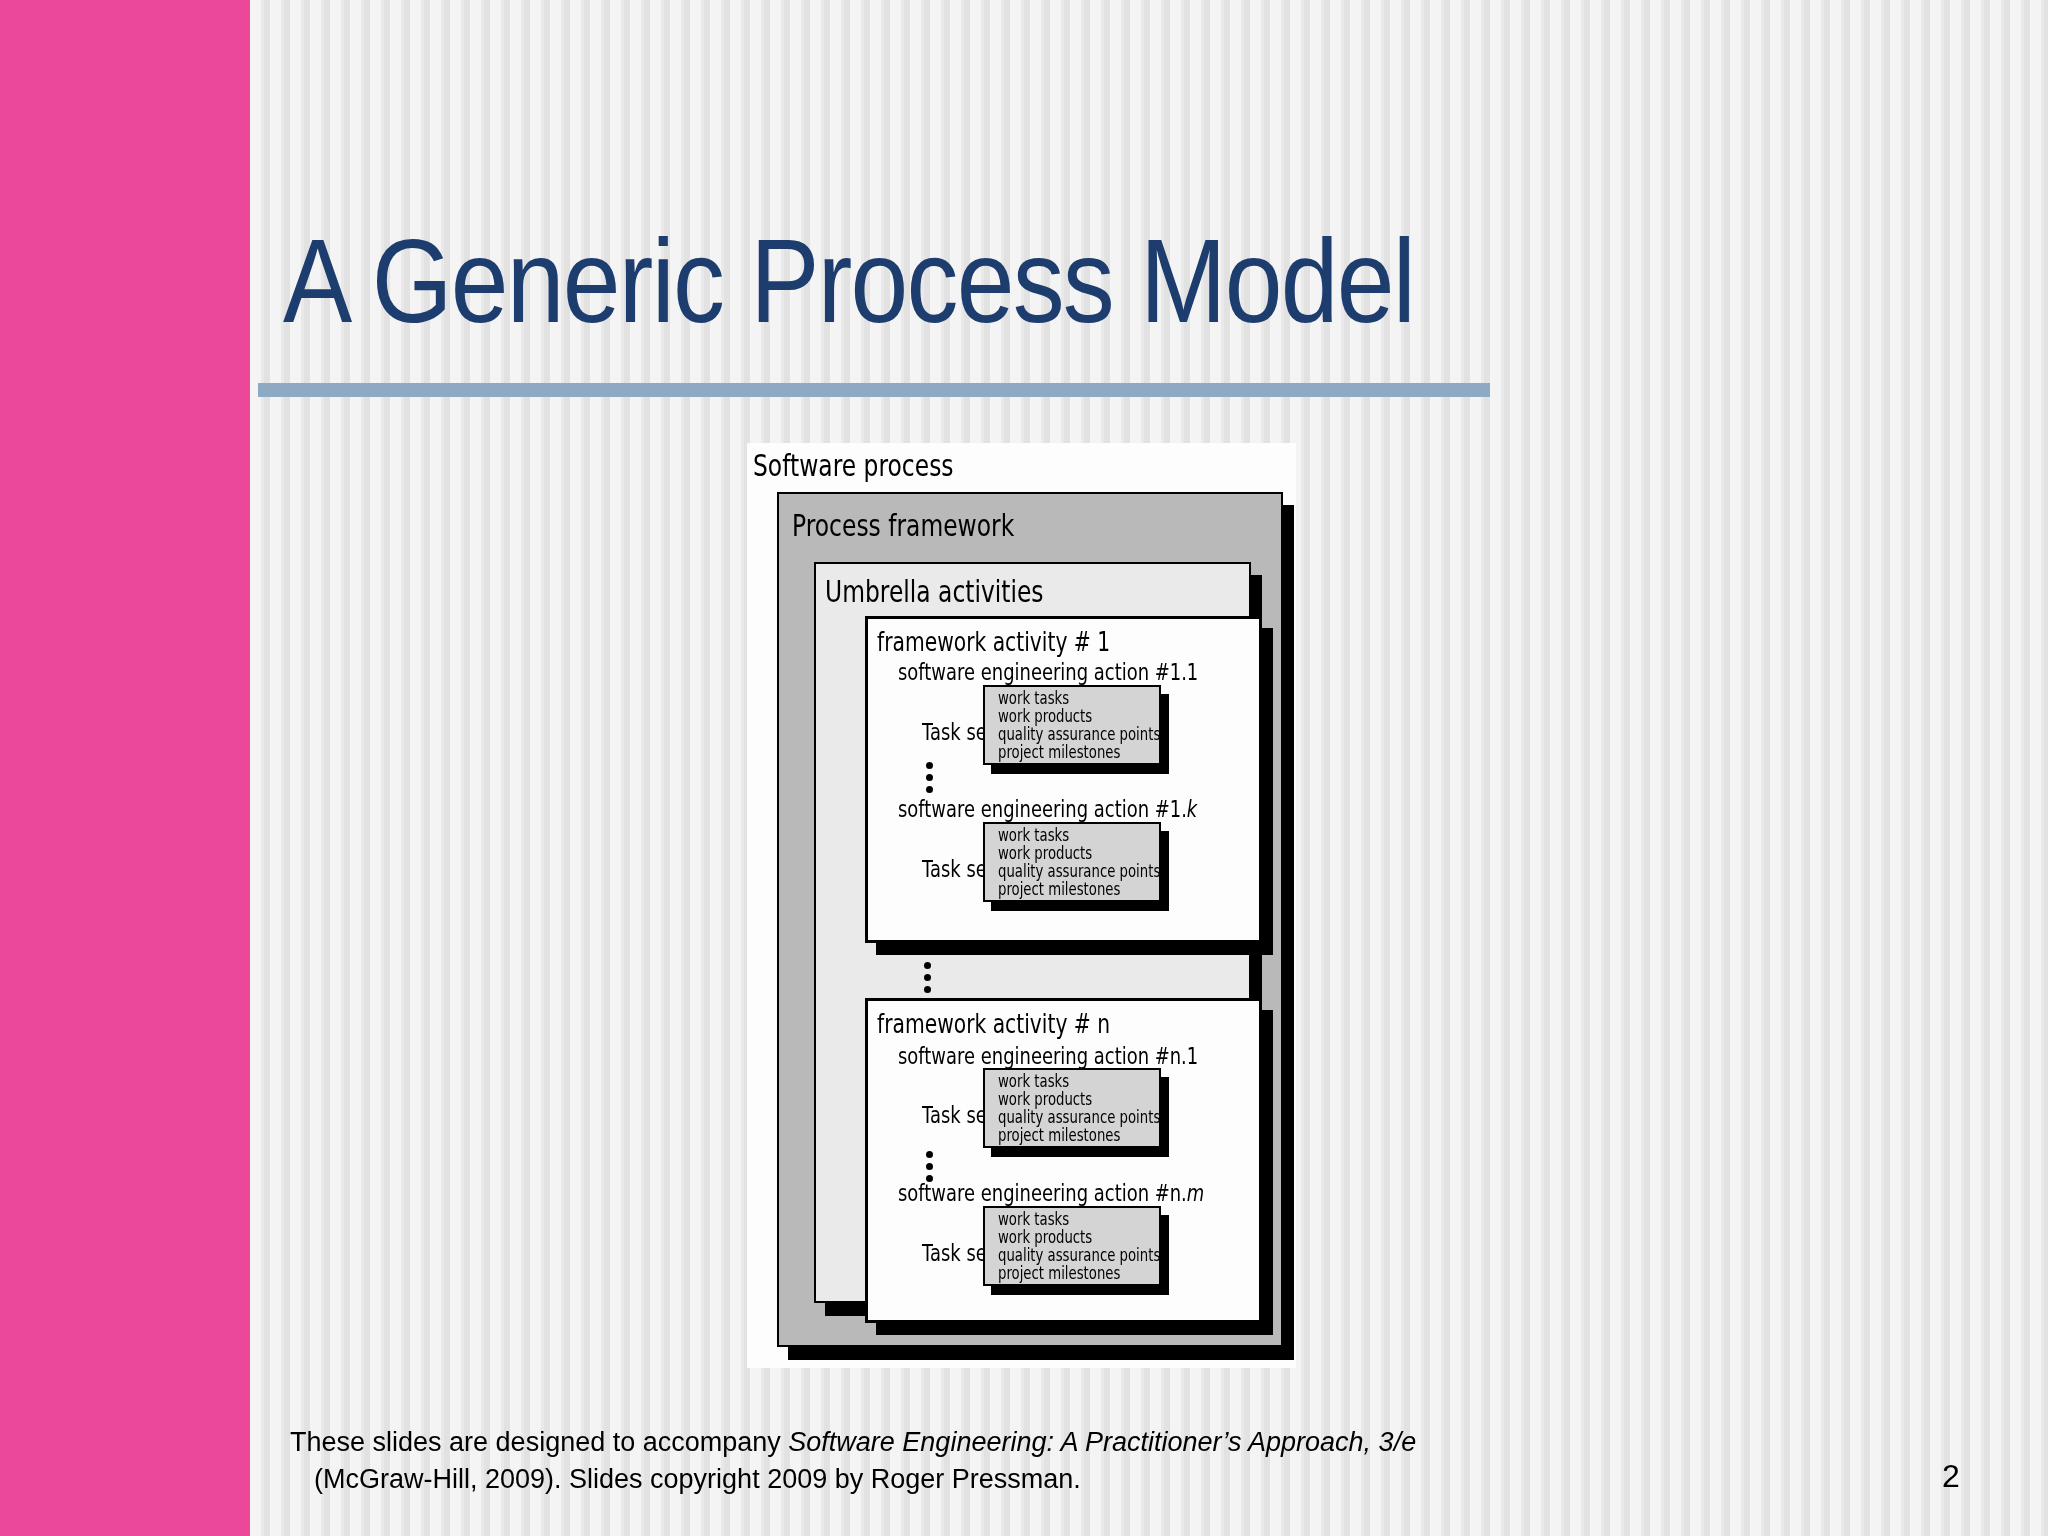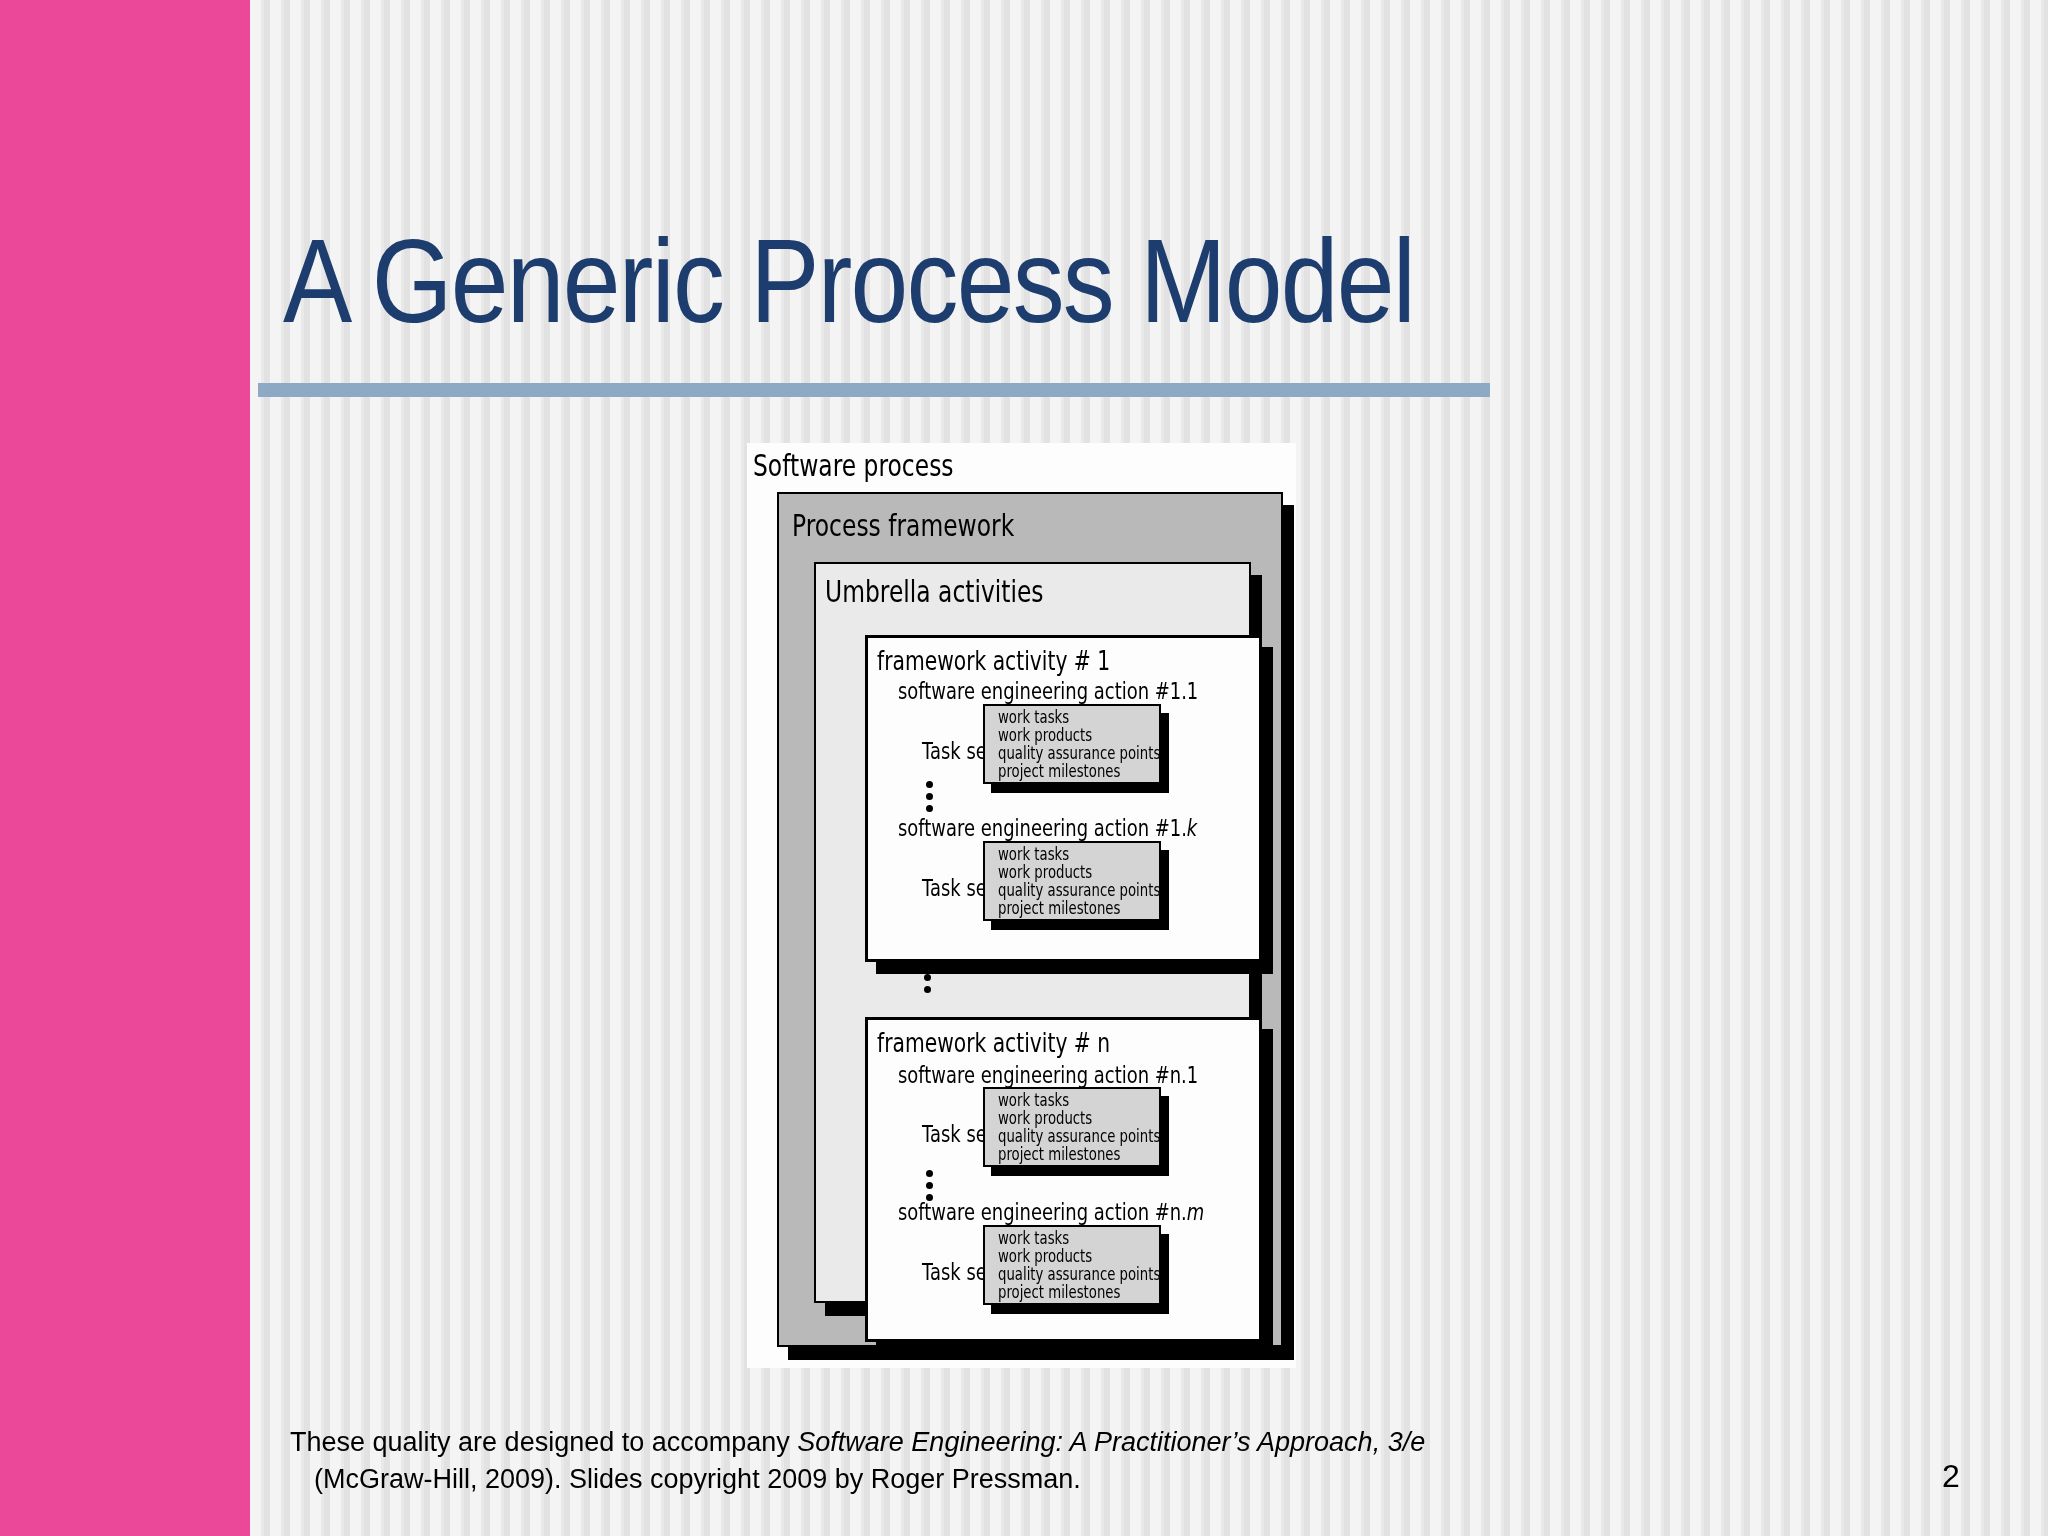--- a/index.html
+++ b/index.html
@@ -20,21 +20,21 @@
   .dlabel{position:absolute;white-space:nowrap;transform:scaleX(0.78);transform-origin:0 0;
           font-family:"DejaVu Sans",sans-serif;}
   #panel-label{left:6px;top:5px;font-size:30px;}
   #pf-box{position:absolute;left:30px;top:49px;width:502px;height:851px;background:#b9b9b9;
           border:2px solid #000;box-shadow:11px 13px 0 #000;}
   #pf-label{left:13px;top:14px;font-size:30px;}
   #umbrella-box{position:absolute;left:35px;top:68px;width:433px;height:737px;background:#eaeaea;
           border:2px solid #000;box-shadow:11px 13px 0 #000;}
   #umbrella-label{left:9px;top:10px;font-size:30px;}
   .fw-box{position:absolute;left:118px;width:391px;background:#fdfdfd;
-          border:3px solid #000;box-shadow:11px 12px 0 #000;z-index:4;margin-top:19px;}
+          border:3px solid #000;box-shadow:11px 12px 0 #000;z-index:4;}
   #fw1{top:173px;height:321px;}
   #fwN{top:555px;height:319px;}
   .fw-label{left:9px;top:8px;font-size:26px;}
   .action{position:absolute;left:30px;white-space:nowrap;font-size:23px;
           transform:scaleX(0.78);transform-origin:0 0;font-family:"DejaVu Sans",sans-serif;}
   .action i{font-style:italic;}
   .tasksets{position:absolute;left:54px;white-space:nowrap;font-size:23px;
           transform:scaleX(0.78);transform-origin:0 0;font-family:"DejaVu Sans",sans-serif;}
   .task-box{position:absolute;left:115px;width:161px;height:74px;background:#d4d4d4;
           border:2px solid #000;box-shadow:8px 9px 0 #000;padding:2px 0 0 13px;box-sizing:content-box;}
@@ -132,18 +132,18 @@
       <div class="task-box" style="top:205px;">
         <div class="tline">work tasks</div>
         <div class="tline">work products</div>
         <div class="tline">quality assurance points</div>
         <div class="tline">project milestones</div>
       </div>
     </div>
   </div>
 
   <div id="footer">
-    <div class="fl1"><span>These quality are designed to accompany </span><i>Software Engineering: A Practitioner’s Approach, 3/e</i></div>
+    <div class="fl1"><span>These slides are designed to accompany </span><i>Software Engineering: A Practitioner’s Approach, 3/e</i></div>
     <div class="fl2">(McGraw-Hill, 2009). Slides copyright 2009 by Roger Pressman.</div>
   </div>
 
   <div id="page-number">2</div>
 </div>
 
 </body></html>

